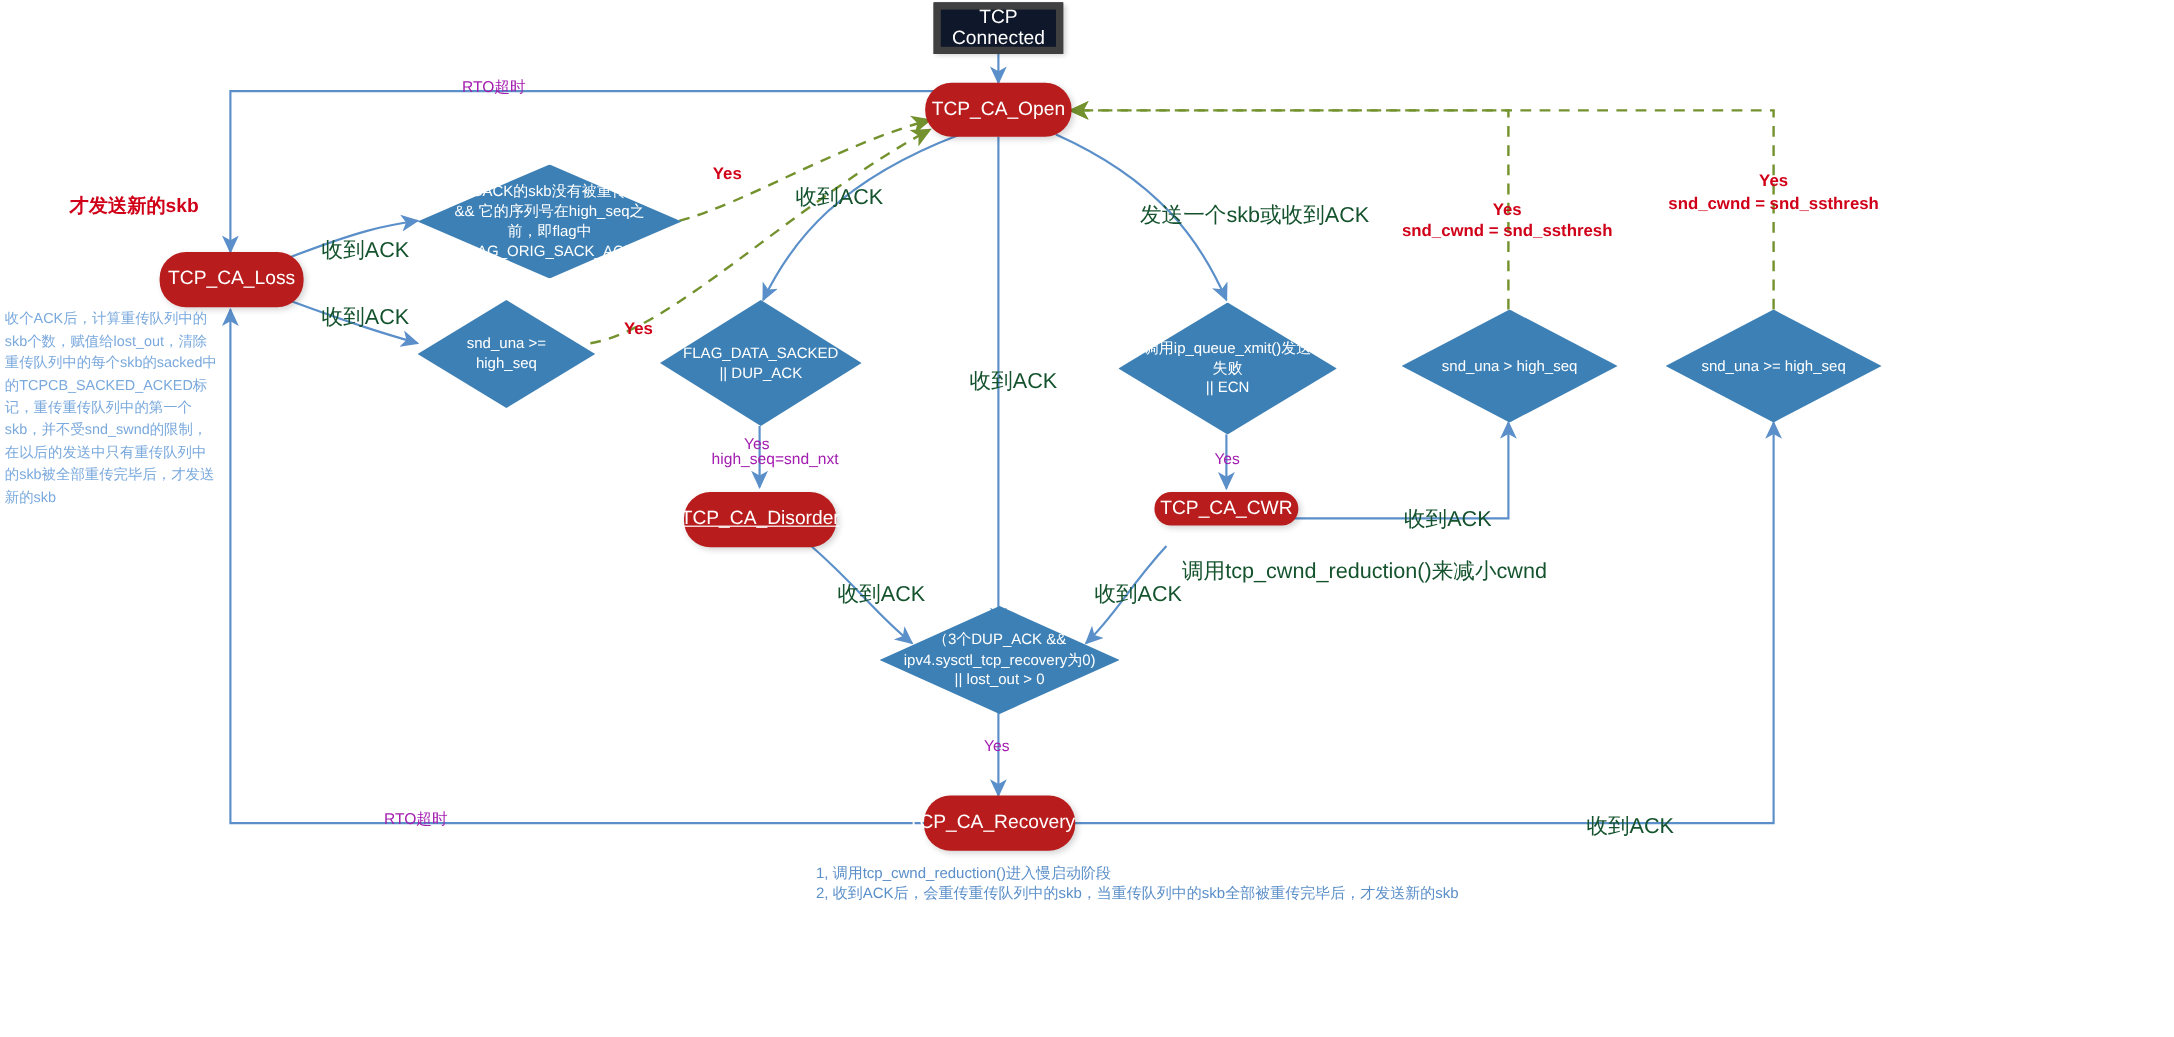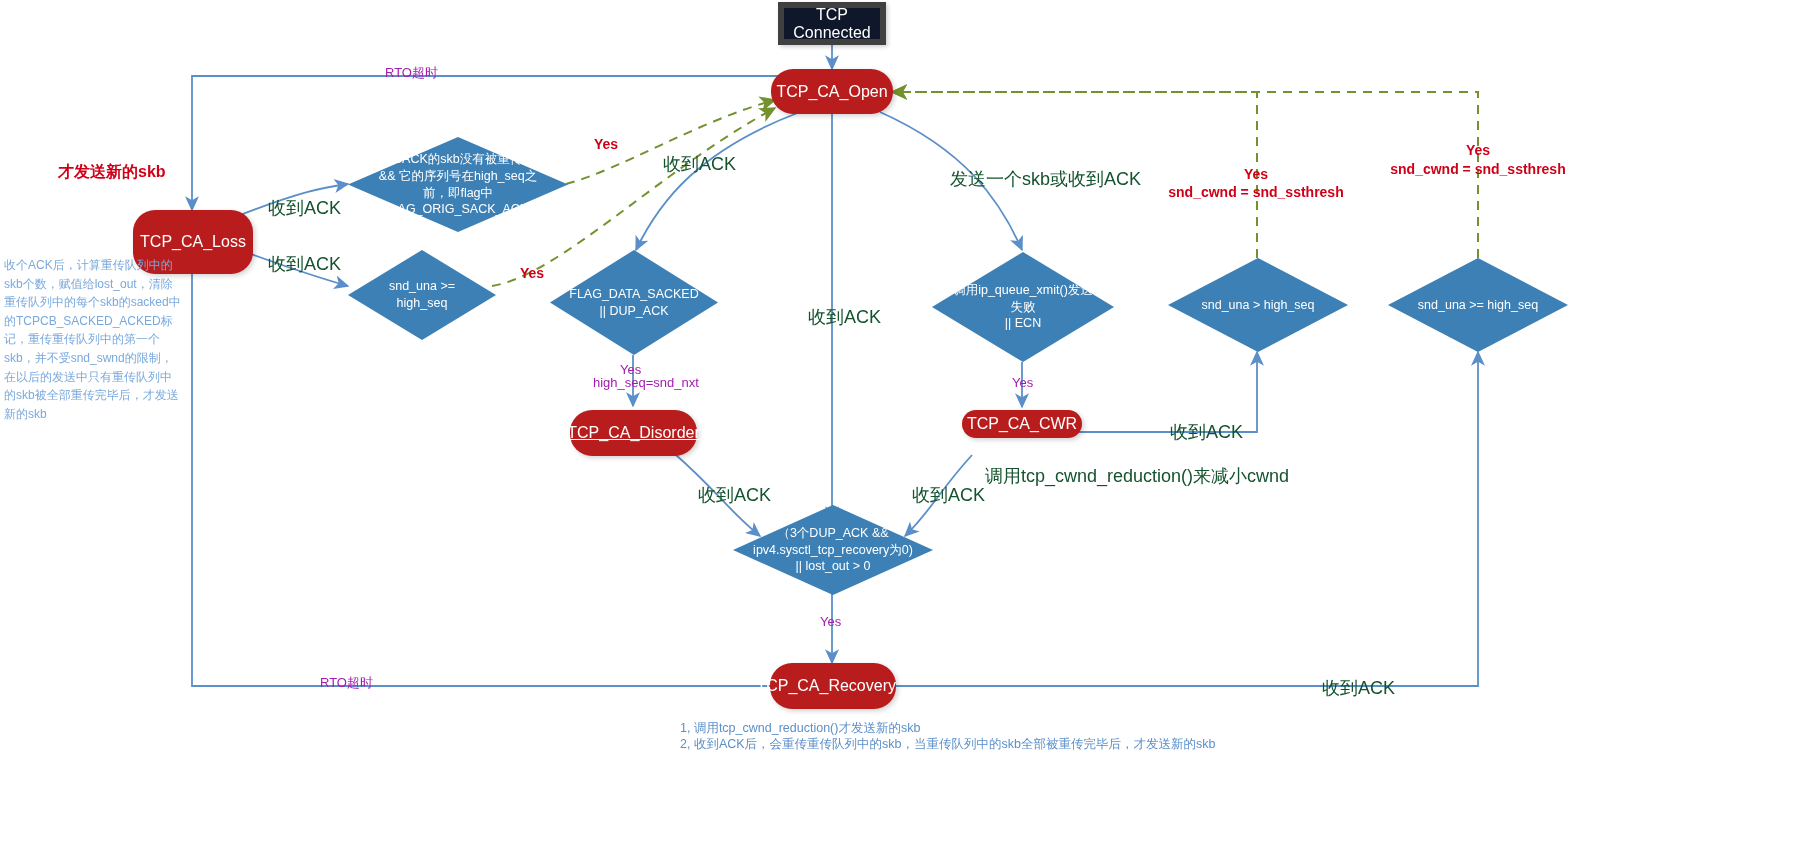--- a/index.html
+++ b/index.html
@@ -109,21 +109,21 @@
   </svg>
 
   <div class="node box-start" style="left:778px;top:2px;width:108px;height:43px;">
     <span>TCP Connected</span>
   </div>
 
   <div class="node state" style="left:771px;top:69px;width:122px;height:45px;">
     <span>TCP_CA_Open</span>
   </div>
 
-  <div class="node state" style="left:133px;top:210px;width:120px;height:64px;">
+  <div class="node state" style="left:133px;top:210px;width:120px;height:46px;">
     <span>TCP_CA_Loss</span>
   </div>
 
   <div class="node state" style="left:570px;top:410px;width:127px;height:46px;text-decoration:underline;">
     <span>TCP_CA_Disorder</span>
   </div>
 
   <div class="node state" style="left:962px;top:410px;width:120px;height:28px;">
     <span>TCP_CA_CWR</span>
   </div>
@@ -219,16 +219,16 @@
 
   <div class="lbl lbl-red-b center" style="left:1408px;top:142px;width:140px;">Yes</div>
   <div class="lbl lbl-red-b center" style="left:1388px;top:161px;width:180px;">snd_cwnd = snd_ssthresh</div>
 
   <div class="lbl lbl-red-b" style="left:58px;top:162px;font-size:16px;">才发送新的skb</div>
 
   <div class="lbl lbl-note" style="left:4px;top:256px;width:178px;">收个ACK后，计算重传队列中的skb个数，赋值给lost_out，清除重传队列中的每个skb的sacked中的TCPCB_SACKED_ACKED标记，重传重传队列中的第一个skb，并不受snd_swnd的限制，在以后的发送中只有重传队列中的skb被全部重传完毕后，才发送新的skb</div>
 
   <div class="lbl lbl-blue" style="left:985px;top:464px;">调用tcp_cwnd_reduction()来减小cwnd</div>
 
-  <div class="lbl lbl-note2" style="left:680px;top:718px;">1, 调用tcp_cwnd_reduction()才发送新的skb</div>
+  <div class="lbl lbl-note2" style="left:680px;top:718px;">1, 调用tcp_cwnd_reduction()进入慢启动阶段</div>
   <div class="lbl lbl-note2" style="left:680px;top:734px;">2, 收到ACK后，会重传重传队列中的skb，当重传队列中的skb全部被重传完毕后，才发送新的skb</div>
 
 </div>
 
 </body></html>

